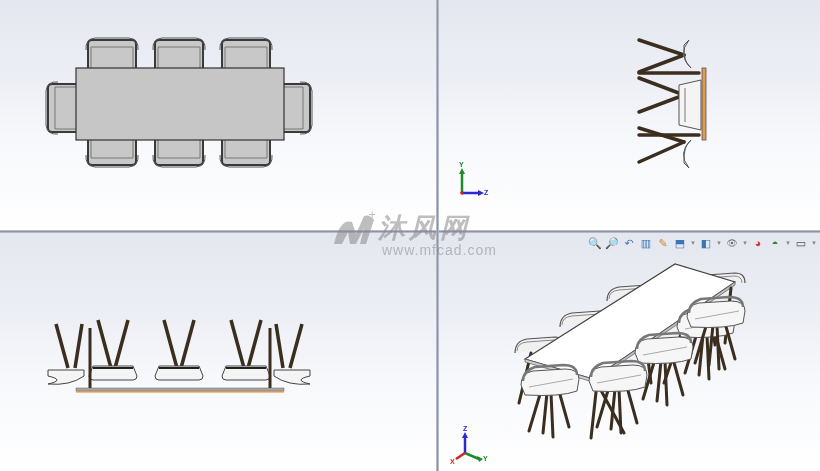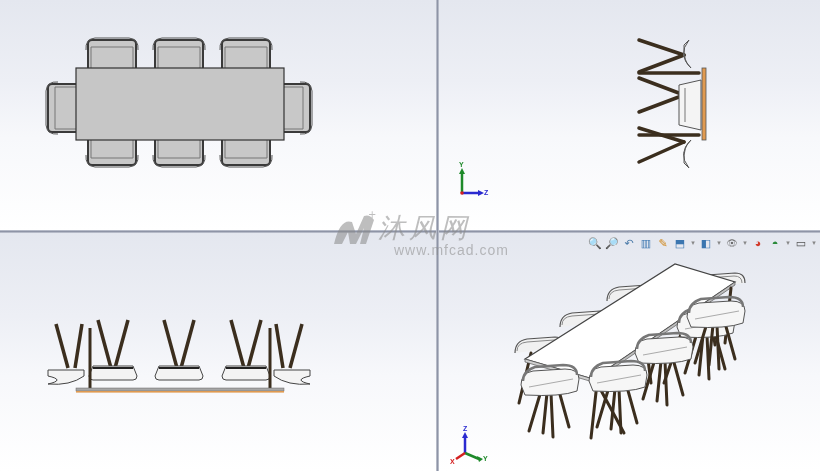--- a/index.html
+++ b/index.html
@@ -12,22 +12,22 @@
   #vp-iso{left:439px;top:233px;width:381px;height:238px;}
   .hsplit{position:absolute;left:0;top:230px;width:820px;height:3px;background:linear-gradient(180deg,#c9cdd8,#8e94a6,#c9cdd8);}
   .vsplit{position:absolute;left:436px;top:0;width:3px;height:471px;background:linear-gradient(90deg,#c9cdd8,#8e94a6,#c9cdd8);}
   svg{position:absolute;left:0;top:0;}
   .hud{position:absolute;left:149px;top:2px;height:16px;display:flex;align-items:center;gap:3px;}
   .hud .b{width:14px;height:14px;display:flex;align-items:center;justify-content:center;font-size:11px;line-height:14px;cursor:pointer;}
   .hud .dd{width:6px;height:14px;font-size:7px;color:#888;display:flex;align-items:center;justify-content:center;cursor:pointer;}
   .triad{position:absolute;width:34px;height:34px;}
   .triad .lbl{position:absolute;font-size:7px;font-weight:bold;}
   .watermark{position:absolute;left:330px;top:208px;width:170px;height:52px;opacity:.55;pointer-events:none;}
-  .wm-cn{position:absolute;left:48px;top:2px;font-size:27px;font-weight:normal;font-style:italic;color:#8a8a8a;letter-spacing:4px;font-family:"DejaVu Sans",sans-serif;}
-  .wm-url{position:absolute;left:64px;top:34px;font-size:14px;color:#8a8a8a;letter-spacing:1px;}
+  .wm-cn{position:absolute;left:48px;top:2px;font-size:27px;font-weight:bold;font-style:italic;color:#8a8a8a;letter-spacing:4px;font-family:"DejaVu Sans",sans-serif;}
+  .wm-url{position:absolute;left:52px;top:34px;font-size:14px;color:#8a8a8a;letter-spacing:1px;}
 </style>
 </head>
 <body>
 
 <div class="vp" id="vp-top">
   <svg width="436" height="230" viewBox="0 0 436 230">
     <defs>
       <g id="chairTop">
         <path d="M-24,-26 Q-24,-30 -20,-30 L20,-30 Q24,-30 24,-26 L24,18 L-24,18 Z" fill="#c8c8c8" stroke="#3a3a3a" stroke-width="2"></path>
         <path d="M-21,-23 L21,-23 L21,18 M-21,-23 L-21,18" fill="none" stroke="#777" stroke-width="1"></path>

